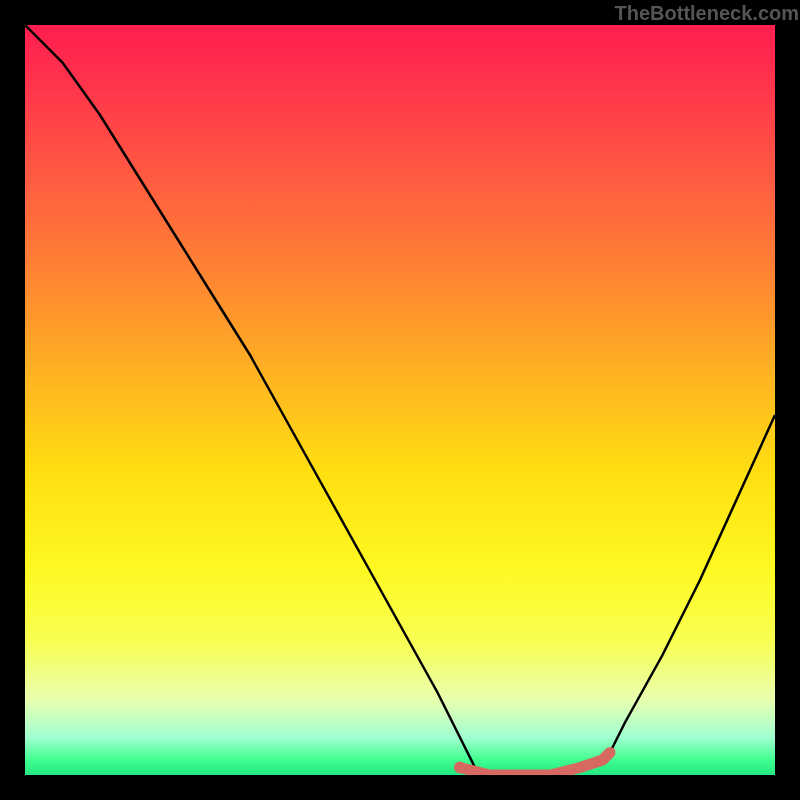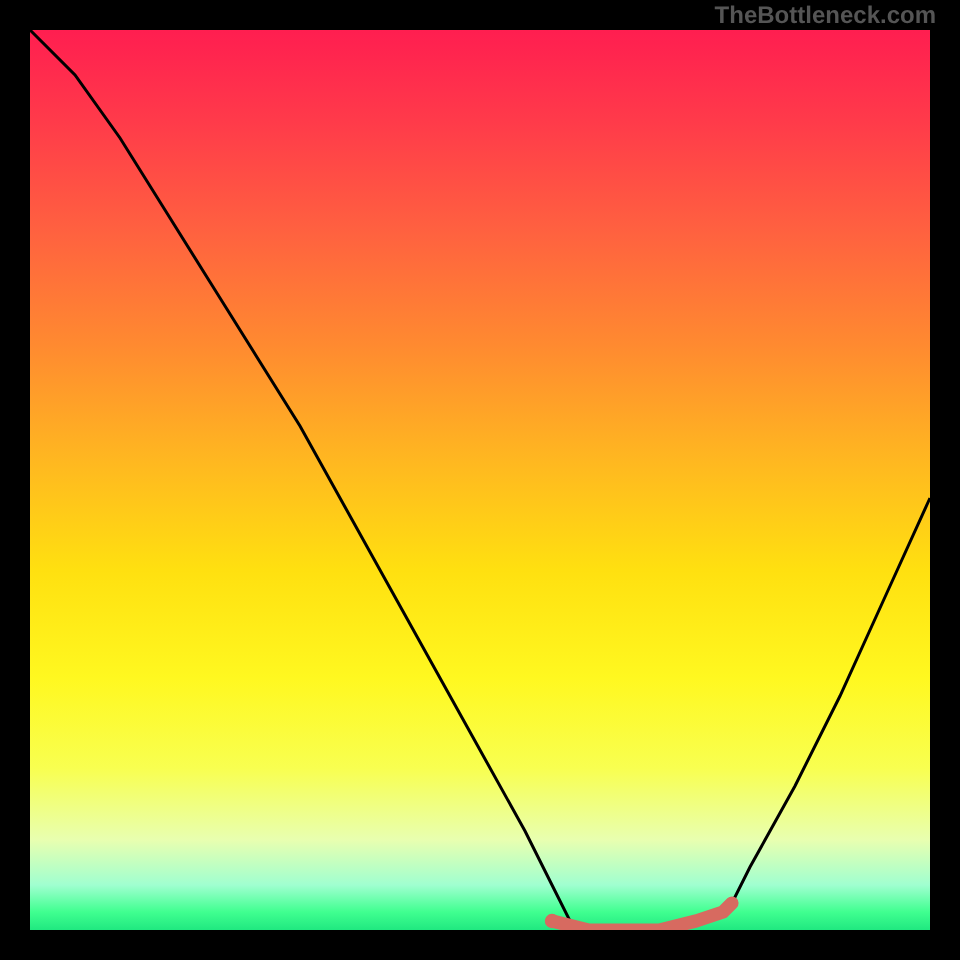--- a/index.html
+++ b/index.html
@@ -7,21 +7,21 @@
     width: 800px;
     height: 800px;
     background: #000;
     position: relative;
     overflow: hidden;
     font-family: Arial, sans-serif;
   }
   .watermark {
     position: absolute;
     top: 2px;
-    right: 20px;
+    right: 1px;
     font-size: 20px;
     font-weight: bold;
     color: #555;
     z-index: 10;
   }
   .plot-area {
     position: absolute;
     left: 25px;
     top: 25px;
     width: 750px;

